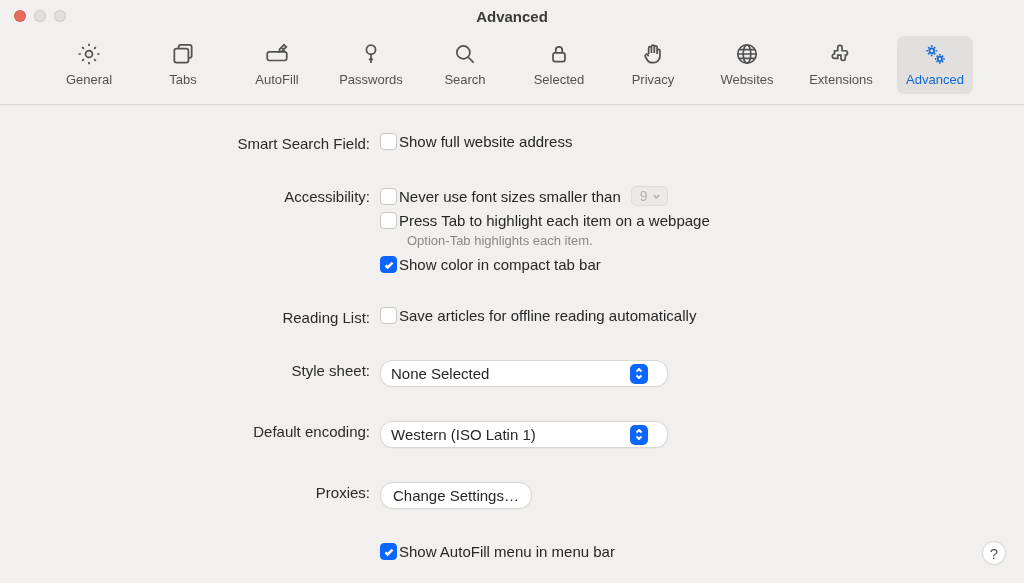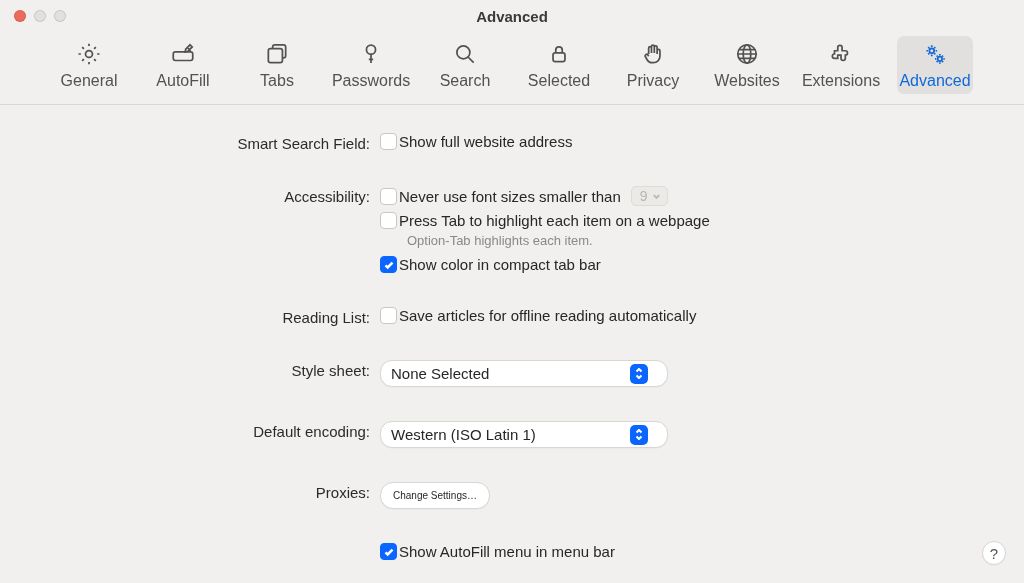--- a/index.html
+++ b/index.html
@@ -60,21 +60,21 @@
   }
   .tab.active {
     background: #e2e0de;
     color: #1068da;
   }
   .tab-icon {
     width: 28px; height: 28px;
     display: flex; align-items: center; justify-content: center;
   }
   .tab-icon svg { width: 26px; height: 26px; stroke: currentColor; fill: none; stroke-width: 1.6; }
-  .tab-label { font-size: 16px; margin-top: 4px; }
+  .tab-label { font-size: 13px; margin-top: 4px; }
   .content {
     padding-top: 28px;
   }
   .row {
     display: flex;
     align-items: flex-start;
     margin-bottom: 18px;
   }
   .label-col {
     width: 380px;
@@ -152,21 +152,21 @@
   }
   .select-arrows svg { width: 8px; height: 5px; stroke: #fff; fill: none; stroke-width: 2; }
   .button {
     height: 27px;
     background: #fff;
     border: 1px solid #d9d7d4;
     border-radius: 13px;
     padding: 2px 12px;
     display: inline-flex;
     align-items: center;
-    font-size: 10px;
+    font-size: 15px;
     box-shadow: 0 0.5px 1px rgba(0,0,0,0.05);
     width: fit-content;
   }
   .gap-block { height: 16px; }
   .help-btn {
     position: absolute;
     right: 18px;
     bottom: 18px;
     width: 24px; height: 24px;
     border-radius: 50%;
@@ -196,34 +196,34 @@
       <svg viewBox="0 0 24 24">
           <circle cx="12" cy="12" r="3.2"></circle>
           <path d="M12 2.5v2.2M12 19.3v2.2M4.5 12H2.3M21.7 12h-2.2M5.7 5.7l1.6 1.6M16.7 16.7l1.6 1.6M5.7 18.3l1.6-1.6M16.7 7.3l1.6-1.6"></path>
         </svg>
     </span>
     <span class="tab-label">General</span>
   </div>
   <div class="tab">
     <span class="tab-icon">
       <svg viewBox="0 0 24 24">
+          <rect x="4" y="7" width="13" height="13" rx="2"></rect>
+          <path d="M8 7V5.5a2 2 0 0 1 2-2h8a2 2 0 0 1 2 2v8a2 2 0 0 1-2 2H17"></path>
+        </svg>
+    </span>
+    <span class="tab-label">Tabs</span>
+  </div>
+  <div class="tab">
+    <span class="tab-icon">
+      <svg viewBox="0 0 24 24">
           <rect x="3" y="10" width="18" height="8" rx="2"></rect>
           <path d="M16 6l3 3M18.5 3.5l2 2-4 4-2.5.5.5-2.5z"></path>
         </svg>
     </span>
     <span class="tab-label">AutoFill</span>
-  </div>
-  <div class="tab">
-    <span class="tab-icon">
-      <svg viewBox="0 0 24 24">
-          <rect x="4" y="7" width="13" height="13" rx="2"></rect>
-          <path d="M8 7V5.5a2 2 0 0 1 2-2h8a2 2 0 0 1 2 2v8a2 2 0 0 1-2 2H17"></path>
-        </svg>
-    </span>
-    <span class="tab-label">Tabs</span>
   </div>
   <div class="tab">
     <span class="tab-icon">
       <svg viewBox="0 0 24 24">
           <circle cx="12" cy="8" r="4.2"></circle>
           <path d="M12 12.2v8M10 17h4"></path>
         </svg>
     </span>
     <span class="tab-label">Passwords</span>
   </div>

